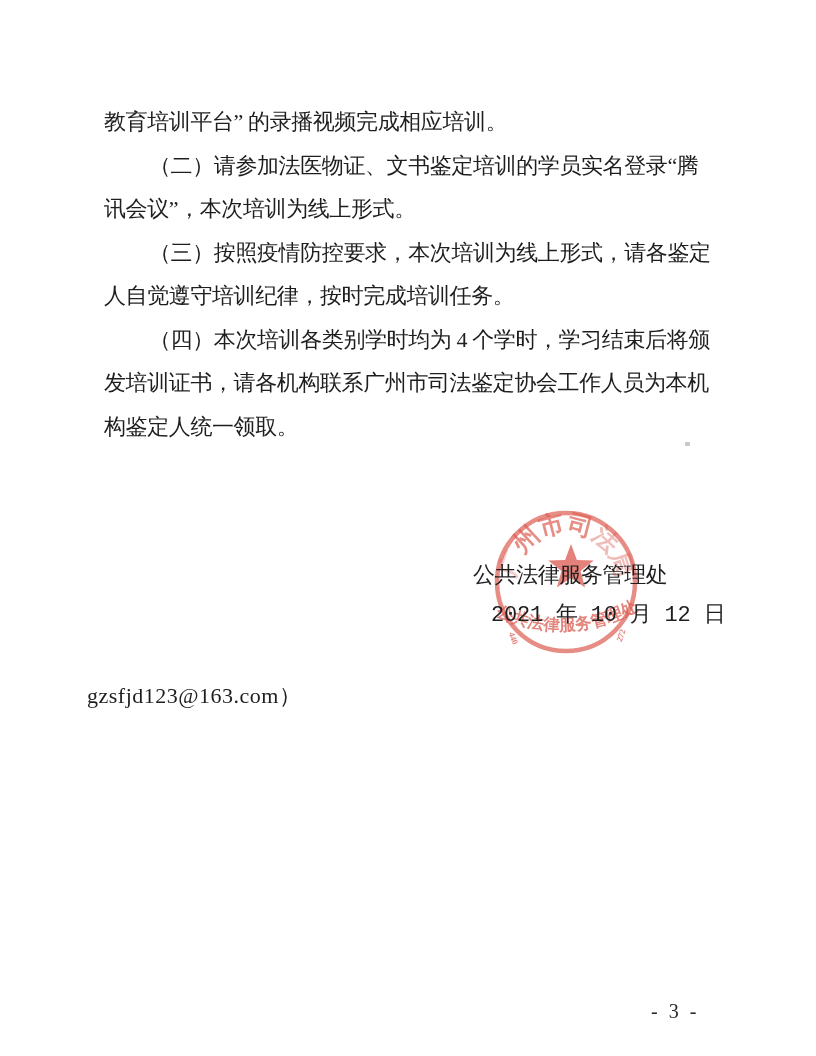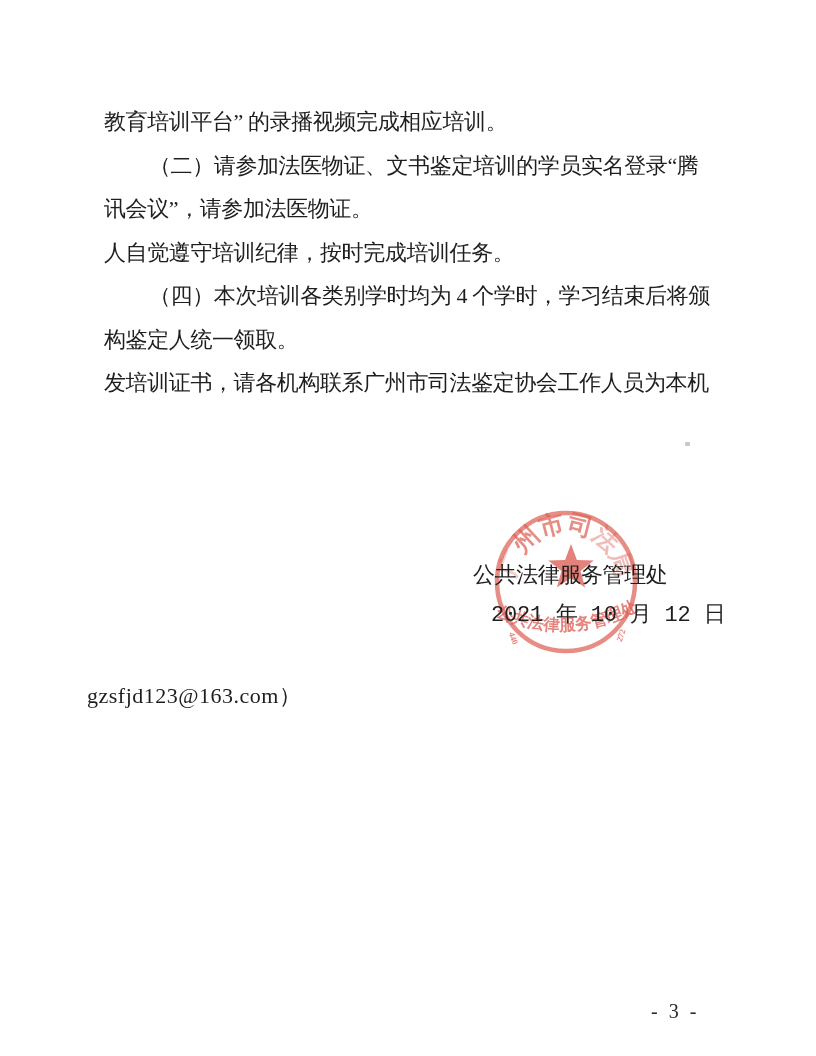--- a/index.html
+++ b/index.html
@@ -102,25 +102,26 @@
   }
 </style>
 </head>
 <body>
 
 <div class="page">
 
   <div class="body-text">
     <div class="line">教育培训平台” 的录播视频完成相应培训。</div>
     <div class="line indent">（二）请参加法医物证、文书鉴定培训的学员实名登录“腾</div>
-    <div class="line">讯会议”，请参加法医物证。</div>
+    <div class="line">讯会议”，本次培训为线上形式。</div>
+    <div class="line indent">（三）按照疫情防控要求，本次培训为线上形式，请各鉴定</div>
     <div class="line">人自觉遵守培训纪律，按时完成培训任务。</div>
     <div class="line indent">（四）本次培训各类别学时均为 4 个学时，学习结束后将颁</div>
+    <div class="line">发培训证书，请各机构联系广州市司法鉴定协会工作人员为本机</div>
     <div class="line">构鉴定人统一领取。</div>
-    <div class="line">发培训证书，请各机构联系广州市司法鉴定协会工作人员为本机</div>
   </div>
 
   <svg class="seal" viewBox="0 0 160 160" xmlns="http://www.w3.org/2000/svg">
     <defs>
       <path id="arcOuter" d="M 30 80 A 50 50 0 0 1 130 80" fill="none"></path>
       <path id="arcInner" d="M 4 110 A 150 150 0 0 0 158 104" fill="none"></path>
       <path id="arcCode" d="M 22 128 A 60 60 0 0 0 140 125" fill="none"></path>
     </defs>
     <circle cx="80" cy="80" r="69" fill="none" stroke="#d9544a" stroke-width="4.5" stroke-opacity="0.72"></circle>
     <polygon points="85,42 90.9,57.9 107.8,58.6 94.5,69.1 99.1,85.4 85,76 70.9,85.4 75.5,69.1 62.2,58.6 79.1,57.9" fill="#d9544a" fill-opacity="0.8"></polygon>

